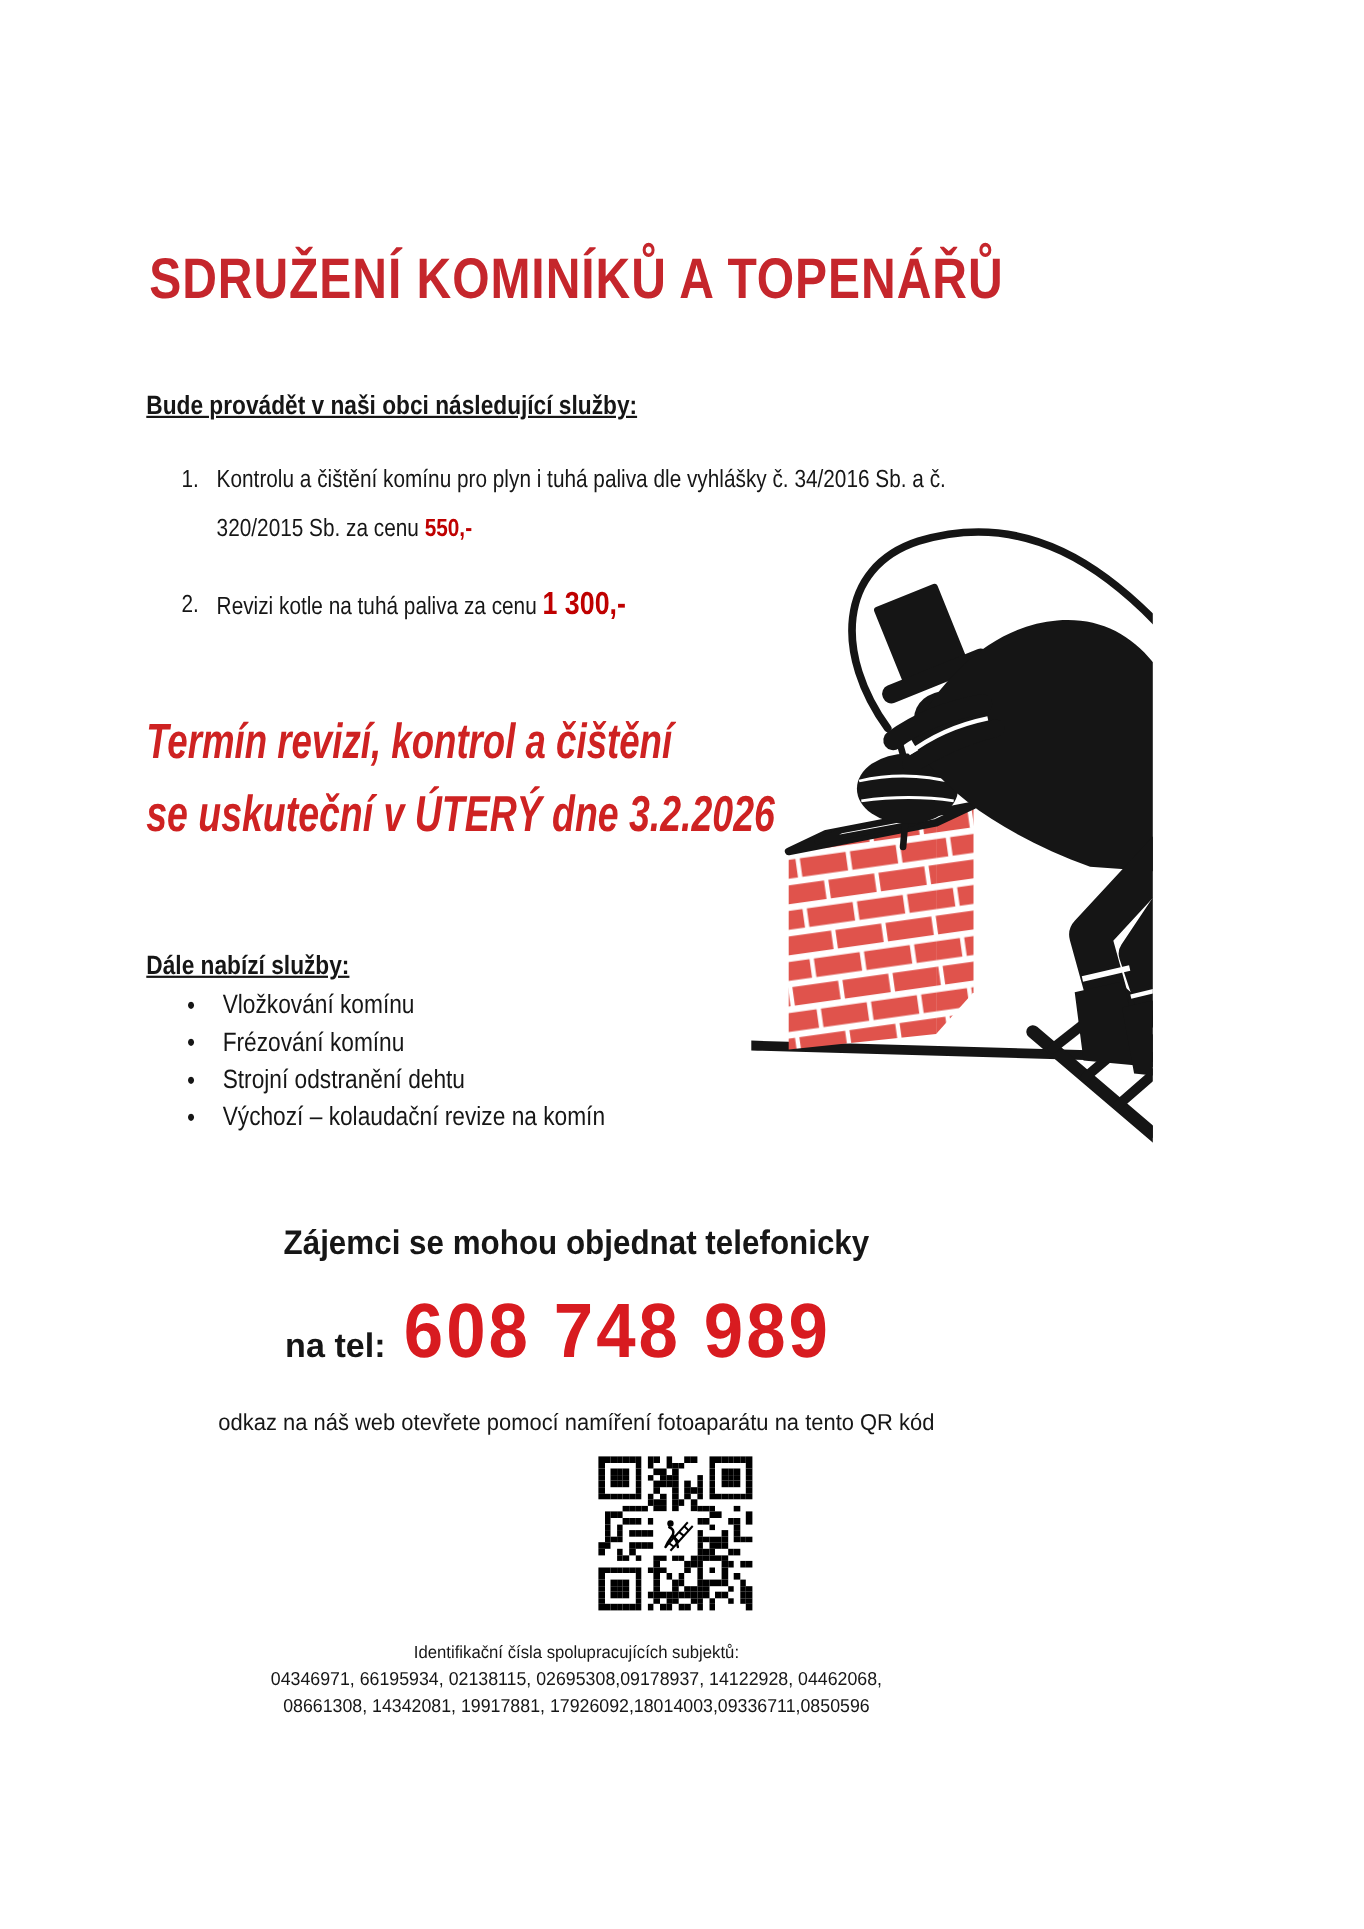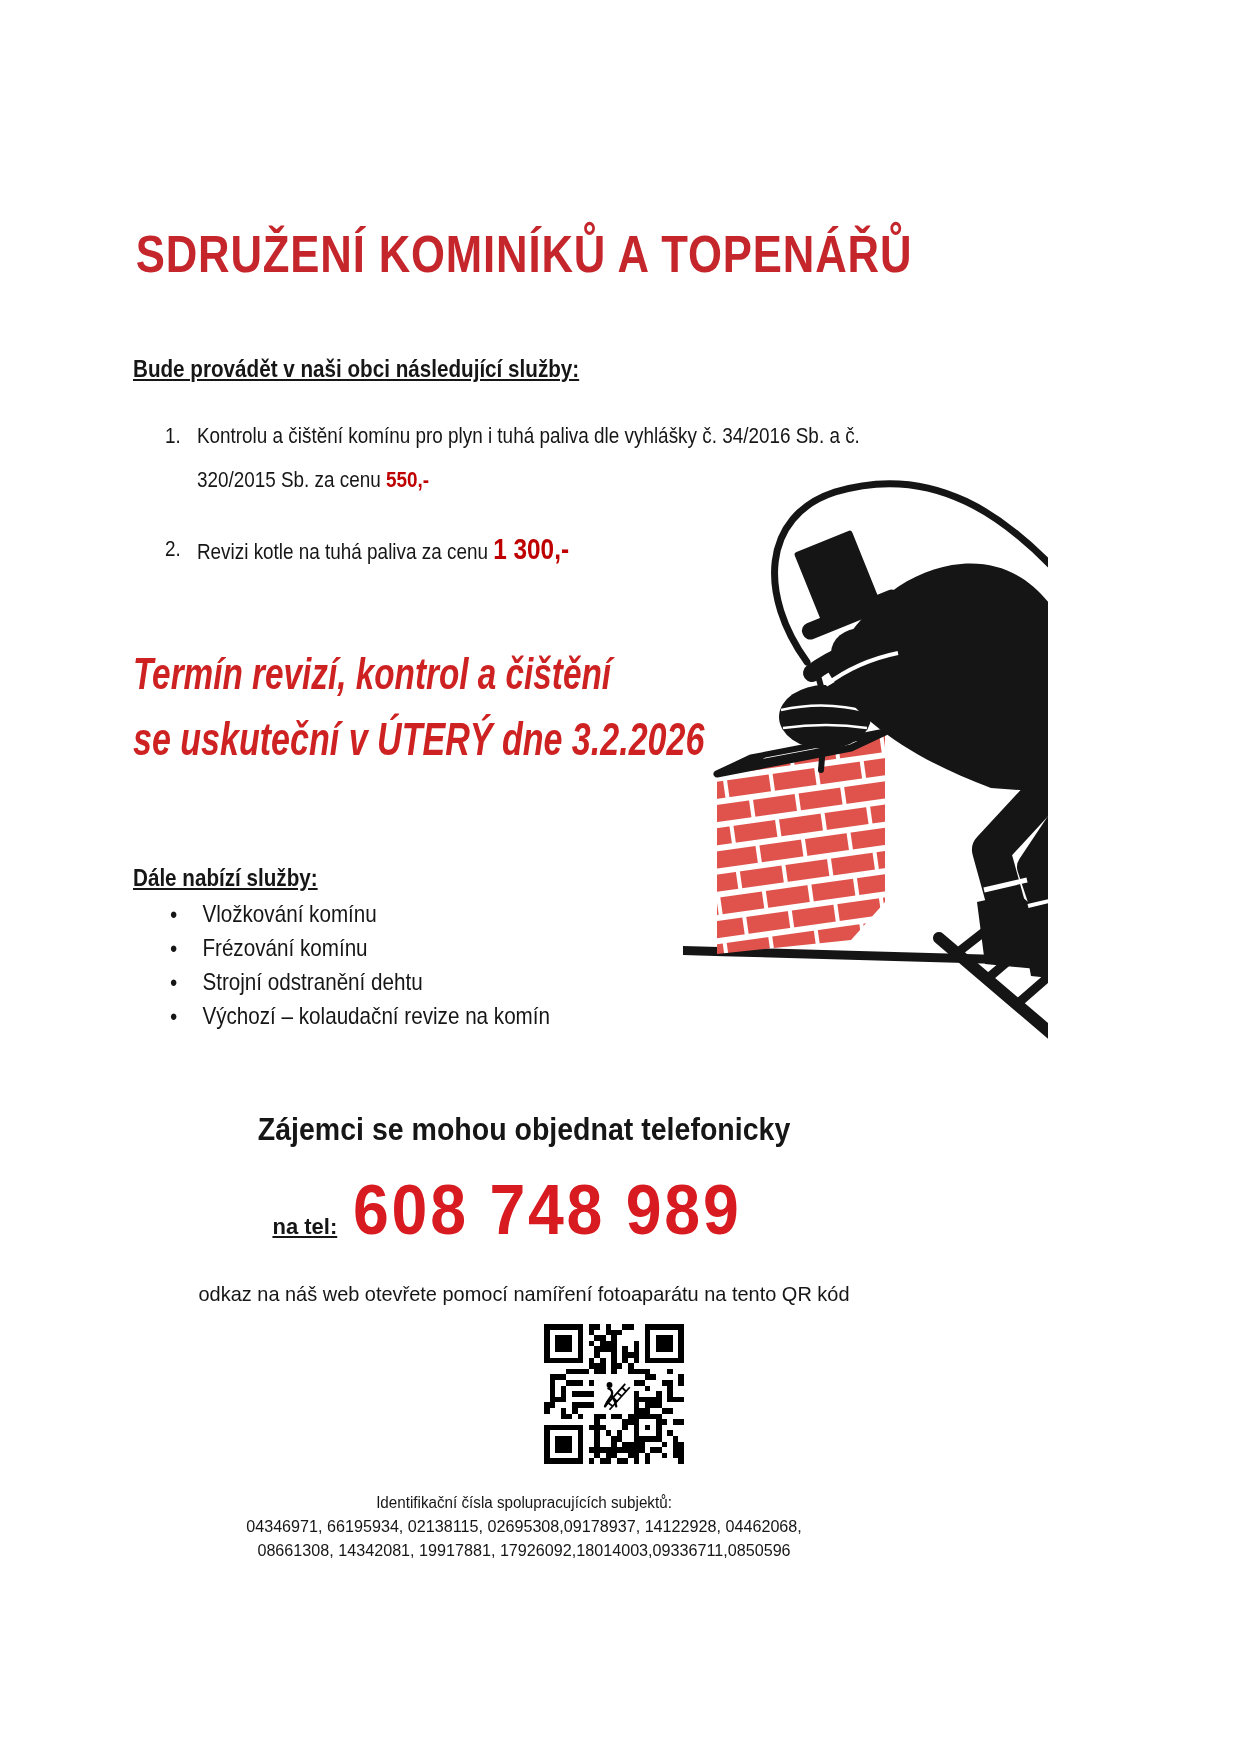--- a/index.html
+++ b/index.html
@@ -30,21 +30,21 @@
   .bullets{top:897px;left:168px;margin:0;padding:0;font-size:24px;
            transform:scaleX(.86);transform-origin:0 0;}
   .bullets li{list-style:none;line-height:34px;position:relative;padding-left:40px;white-space:nowrap;}
   .bullets li .dot{position:absolute;left:2px;top:0;font-size:15px;line-height:34px;}
 
   .illu{left:655px;top:440px;width:490px;height:625px;}
 
   .order{top:1112px;font-size:31px;font-weight:bold;transform:scaleX(.92);transform-origin:50% 0;}
   .phone-row{top:1170px;left:0;width:100%;display:flex;justify-content:center;
              align-items:baseline;gap:16px;}
-  .phone-label{font-size:22px;font-weight:bold;text-decoration:underline;}
+  .phone-label{font-size:31px;font-weight:bold;}
   .phone-number{font-size:70px;font-weight:bold;color:var(--phone-red,#D81B20);
                 letter-spacing:3px;transform:scaleX(.92);transform-origin:0 70%;}
   .qr-note{top:1282px;font-size:21px;transform:scaleX(.95);transform-origin:50% 0;}
 
   .qr{left:540px;top:1320px;width:148px;height:148px;background:#fff;box-sizing:border-box;
       padding:4px;display:grid;grid-template-columns:repeat(25,1fr);grid-template-rows:repeat(25,1fr);}
   .qr .m{background:#000;}
   .qr-logo{position:absolute;left:50%;top:50%;transform:translate(-50%,-50%);
            width:40px;height:40px;background:#fff;display:flex;align-items:center;justify-content:center;}
 

